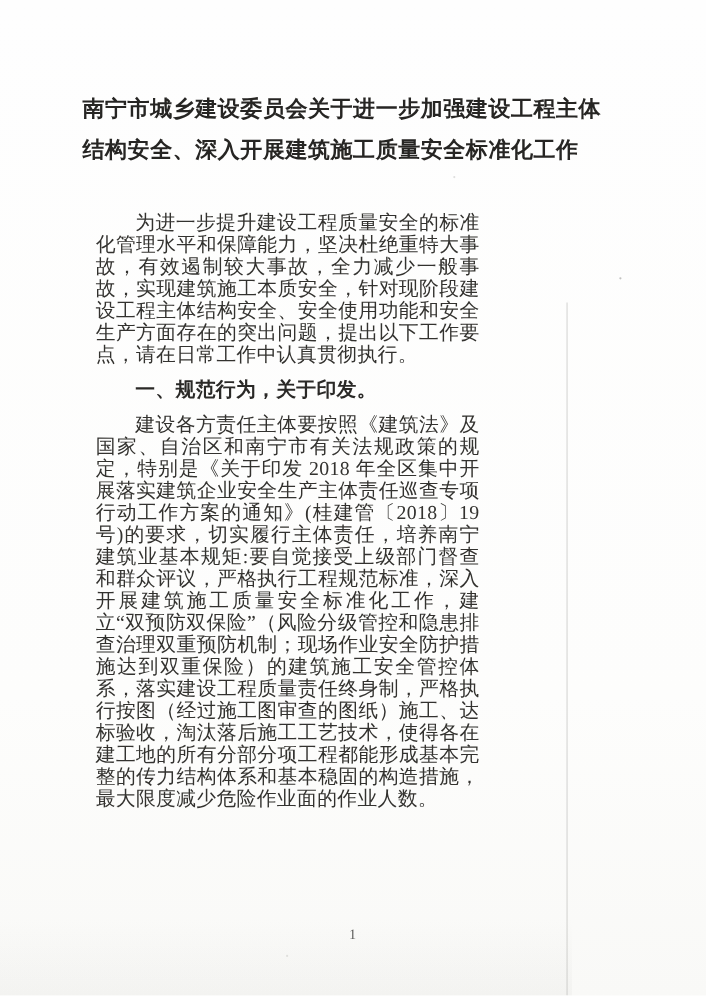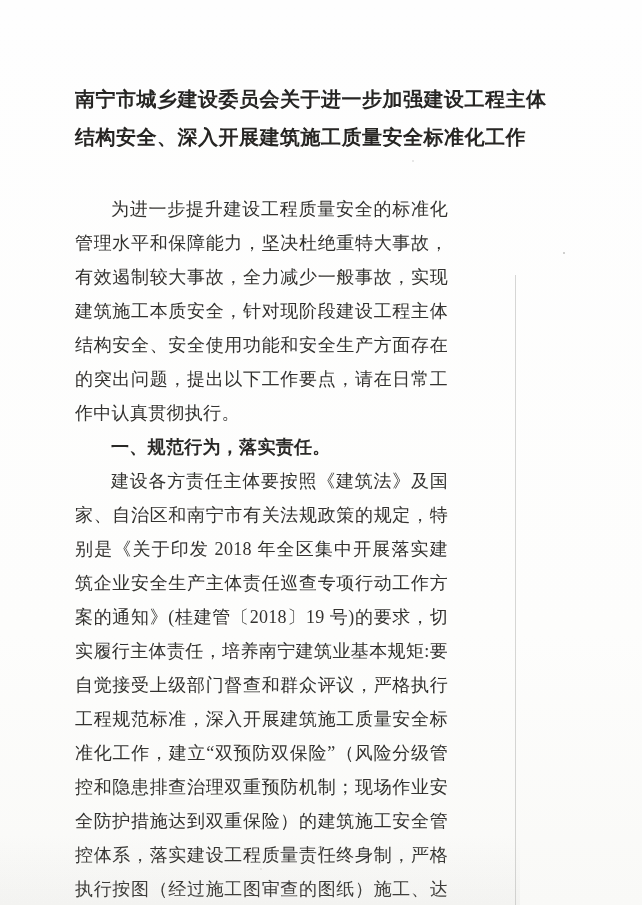--- a/index.html
+++ b/index.html
@@ -30,23 +30,23 @@
     font-weight: bold;
     line-height: 38px;
     letter-spacing: 0.5px;
     color: #262523;
   }
   .doc-title .title-line {
     display: block;
     white-space: nowrap;
   }
   .para {
-    margin: 0;
+    margin: 12px;
     font-size: 18px;
-    line-height: 34px;
+    line-height: 20px;
     letter-spacing: 0.3px;
     text-align: justify;
     text-indent: 2em;
     color: #33322f;
   }
   .para.heading {
     font-weight: bold;
     font-family: "Liberation Sans", "DejaVu Sans", sans-serif;
     color: #2a2927;
   }
@@ -93,21 +93,21 @@
 
 <div class="page">
 
   <h1 class="doc-title">
     <span class="title-line">南宁市城乡建设委员会关于进一步加强建设工程主体</span>
     <span class="title-line">结构安全、深入开展建筑施工质量安全标准化工作</span>
   </h1>
 
   <p class="para">为进一步提升建设工程质量安全的标准化管理水平和保障能力，坚决杜绝重特大事故，有效遏制较大事故，全力减少一般事故，实现建筑施工本质安全，针对现阶段建设工程主体结构安全、安全使用功能和安全生产方面存在的突出问题，提出以下工作要点，请在日常工作中认真贯彻执行。</p>
 
-  <p class="para heading">一、规范行为，落实责任。</p>
+  <p class="para heading">一、规范行为，关于印发。</p>
 
   <p class="para">建设各方责任主体要按照《建筑法》及国家、自治区和南宁市有关法规政策的规定，特别是《关于印发 2018 年全区集中开展落实建筑企业安全生产主体责任巡查专项行动工作方案的通知》(桂建管〔2018〕19 号)的要求，切实履行主体责任，培养南宁建筑业基本规矩:要自觉接受上级部门督查和群众评议，严格执行工程规范标准，深入开展建筑施工质量安全标准化工作，建立“双预防双保险”（风险分级管控和隐患排查治理双重预防机制；现场作业安全防护措施达到双重保险）的建筑施工安全管控体系，落实建设工程质量责任终身制，严格执行按图（经过施工图审查的图纸）施工、达标验收，淘汰落后施工工艺技术，使得各在建工地的所有分部分项工程都能形成基本完整的传力结构体系和基本稳固的构造措施，最大限度减少危险作业面的作业人数。</p>
 
   <div class="page-number">1</div>
 
   <div class="scan-edge-right"></div>
   <div class="scan-shadow-bottom"></div>
   <div class="scan-speck speck-1"></div>
   <div class="scan-speck speck-2"></div>
   <div class="scan-speck speck-3"></div>

